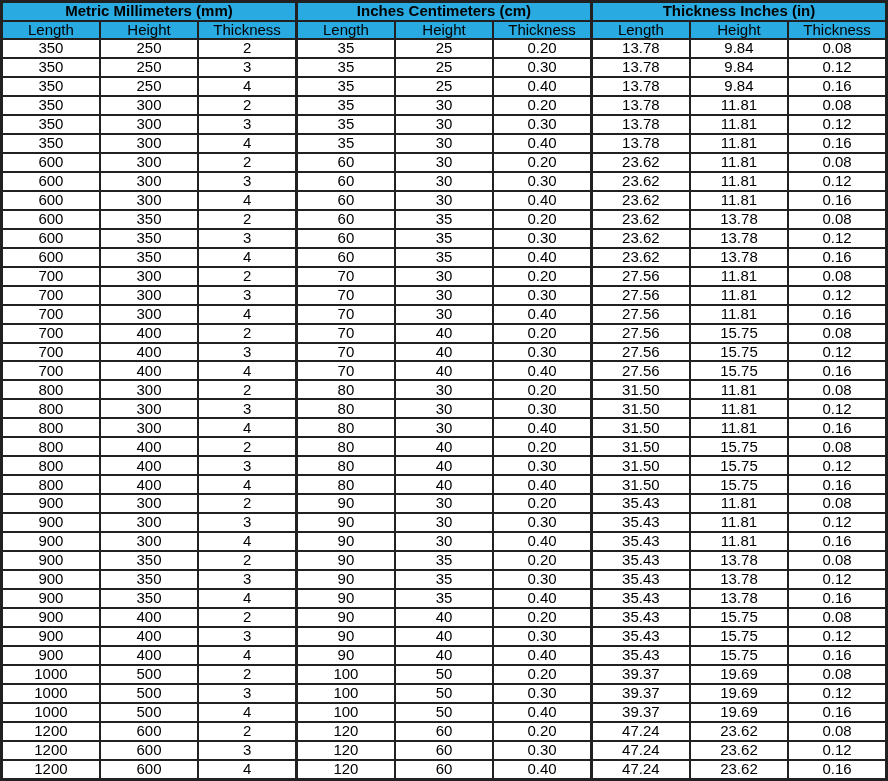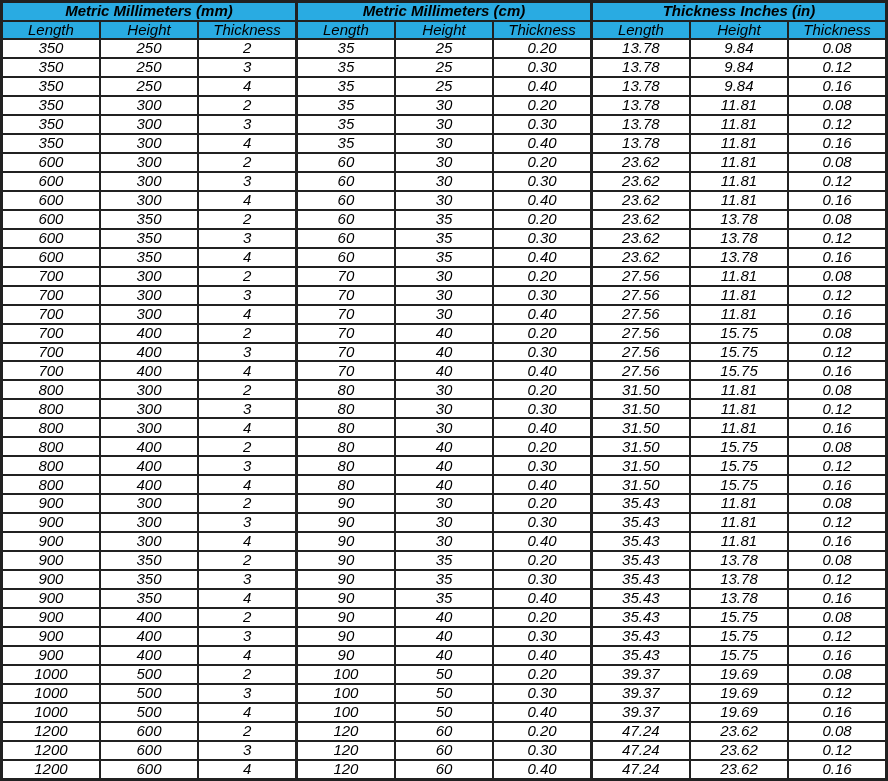--- a/index.html
+++ b/index.html
@@ -5,21 +5,20 @@
   :root { --header-bg: #29ABE2; --border-col: #212121; --text-col: #000000; --cell-bg: #ffffff; }
   html, body { margin: 0; padding: 0; background: #ffffff; }
   body { width: 888px; height: 781px; font-family: "Liberation Sans", sans-serif; }
   table.conv {
     border-collapse: collapse;
     table-layout: fixed;
     width: 888px;
     height: 781px;
     background: var(--cell-bg);
     border: 3px solid var(--border-col);
-    font-style: italic;
   }
   table.conv th, table.conv td {
     border: 2px solid var(--border-col);
     text-align: center;
     vertical-align: middle;
     padding: 0;
     color: var(--text-col);
     overflow: hidden;
     white-space: nowrap;
     font-size: 15px;
@@ -38,21 +37,21 @@
   td { background: var(--cell-bg); font-weight: normal; }
   .gsep { border-left-width: 3px !important; }
 </style>
 </head>
 <body>
 
 <table class="conv">
   <thead>
     <tr class="group-title-row">
       <th colspan="3">Metric Millimeters (mm)</th>
-      <th colspan="3" class="gsep">Metric Millimeters (cm)</th>
+      <th colspan="3" class="gsep">Inches Centimeters (cm)</th>
       <th colspan="3" class="gsep">Thickness Inches (in)</th>
     </tr>
     <tr class="col-head-row">
       <th>Length</th>
       <th>Height</th>
       <th>Thickness</th>
       <th class="gsep">Length</th>
       <th>Height</th>
       <th>Thickness</th>
       <th class="gsep">Length</th>

